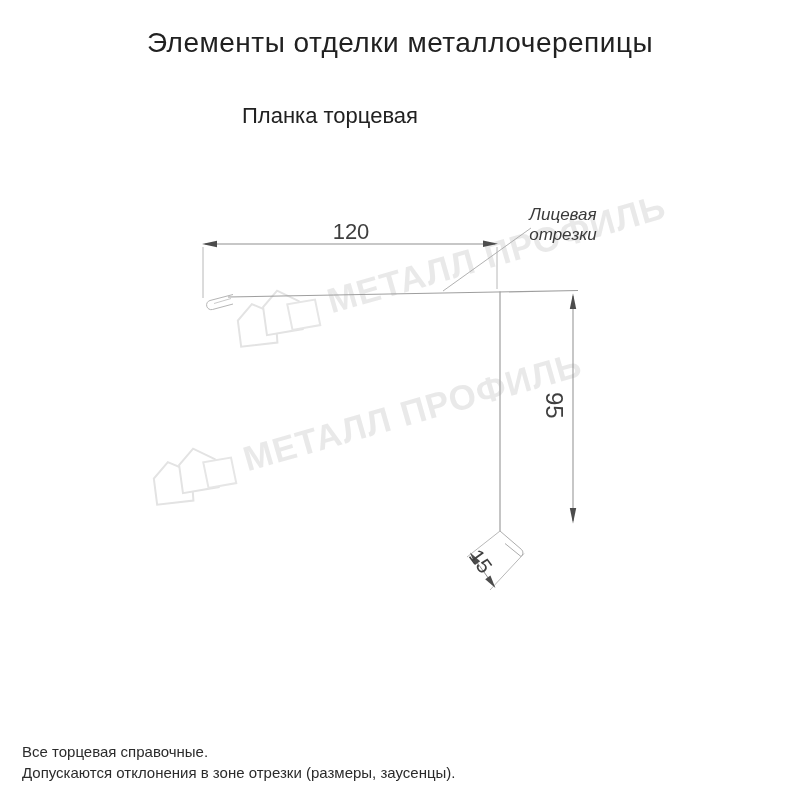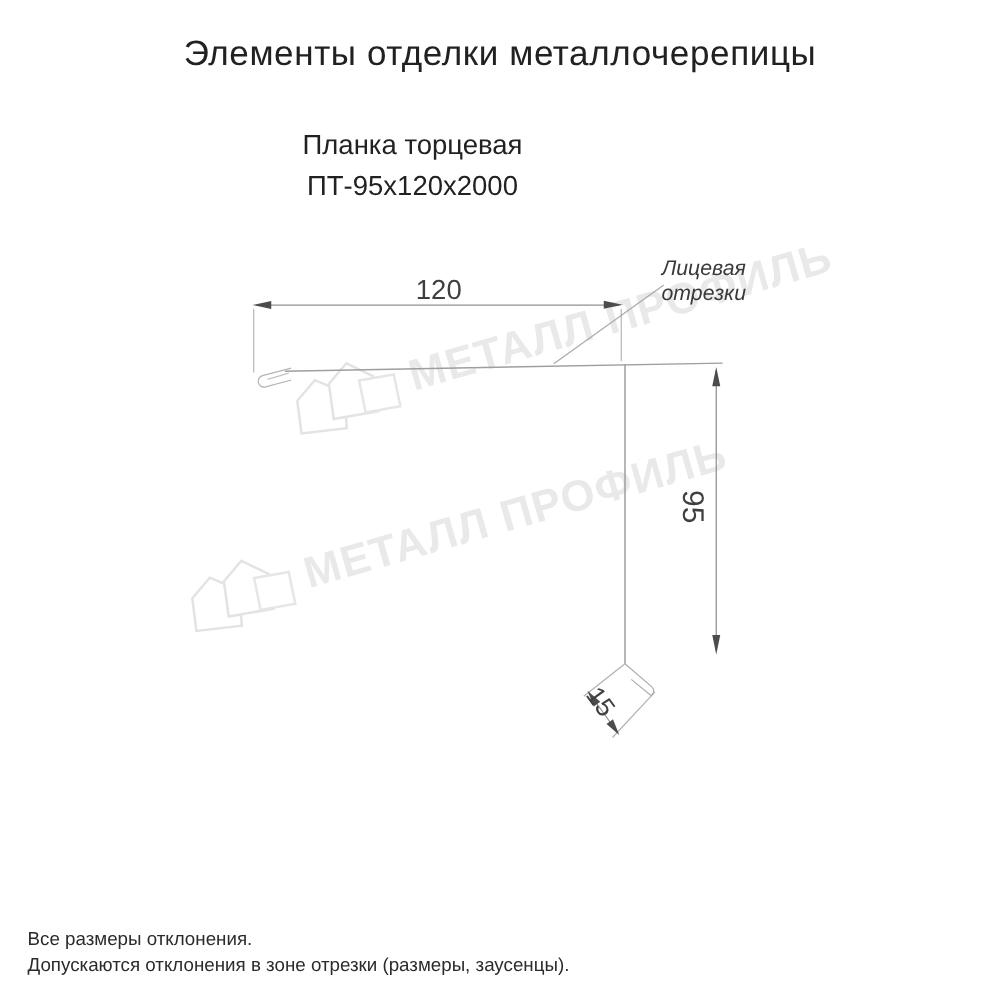--- a/index.html
+++ b/index.html
@@ -20,21 +20,20 @@
   #wm2{left:150px;top:458px;}
   #drawing{position:absolute;left:0;top:0;}
   .dim-text{fill:#3f3f3f;font-family:"Liberation Sans",sans-serif;}
 </style>
 </head>
 <body>
 
 <div class="title">Элементы отделки металлочерепицы</div>
 <div class="subtitle">
   <div>Планка торцевая</div>
-  <div>ПТ-95х120х2000</div>
 </div>
 
 <div class="wm" id="wm1">
   <svg width="88" height="58" viewBox="0 0 88 58">
     <path d="M6,22 L2,48 L38,54 L44,26 L24,10 Z" fill="#ffffff" stroke="#e3e3e3" stroke-width="2"></path>
     <path d="M34,16 L30,44 L66,48 L70,20 L52,4 Z" fill="#ffffff" stroke="#e3e3e3" stroke-width="2"></path>
     <path d="M58,20 L56,46 L84,49 L86,23 Z" fill="#ffffff" stroke="#e6e6e6" stroke-width="2"></path>
   </svg>
   <span class="wm-text">МЕТАЛЛ ПРОФИЛЬ</span>
 </div>
@@ -88,15 +87,15 @@
 
   <path d="M 531,228 L 443,291" stroke="#a8a8a8" stroke-width="0.9" fill="none"></path>
 </svg>
 
 <div class="face-label">
   <div>Лицевая</div>
   <div>отрезки</div>
 </div>
 
 <div class="footer">
-  <div>Все размеры отклонения.</div>
+  <div>Все торцевая справочные.</div>
   <div>Допускаются отклонения в зоне отрезки (размеры, заусенцы).</div>
 </div>
 
 </body></html>

